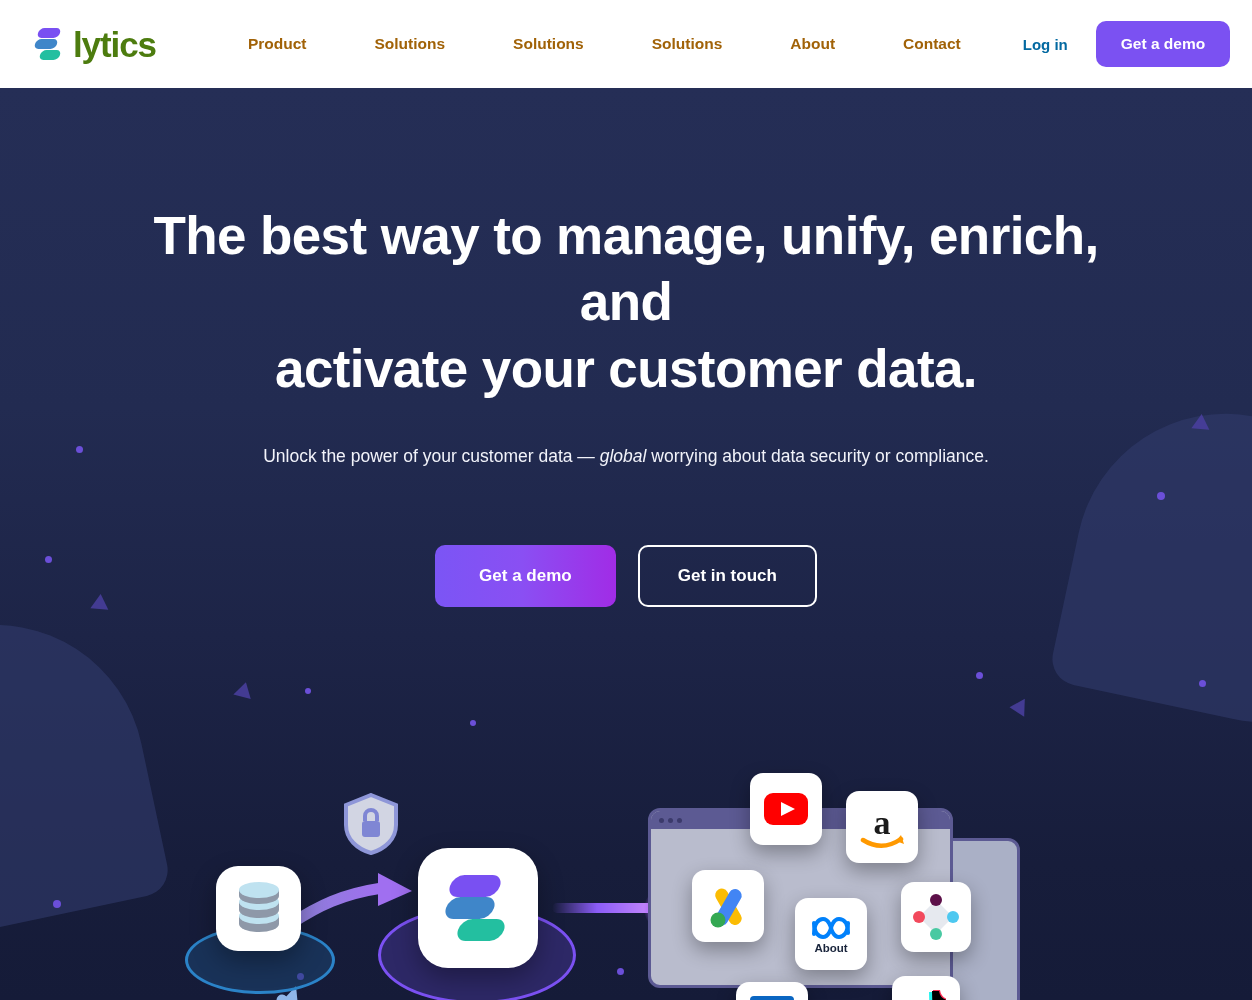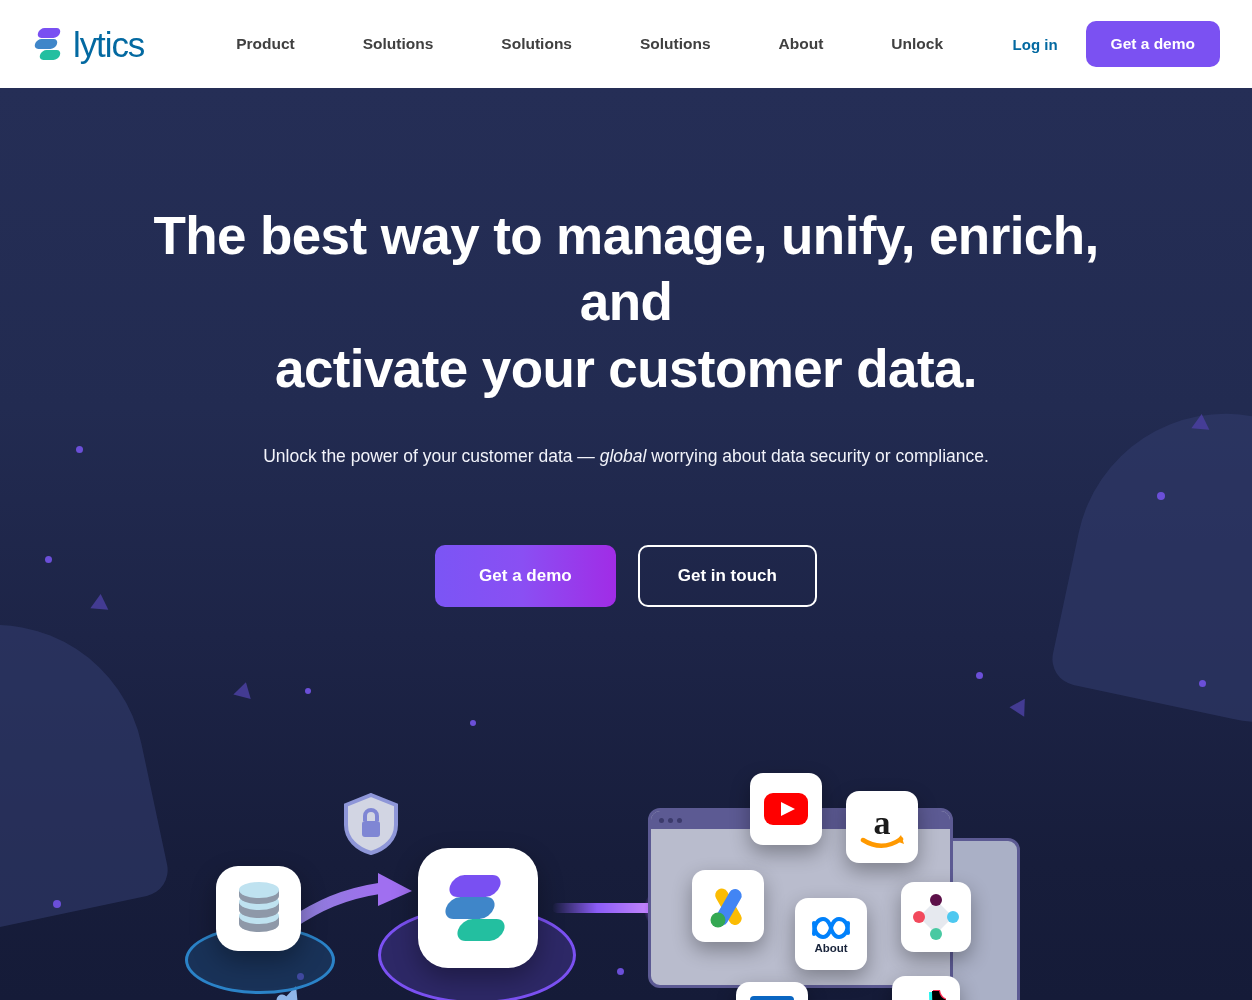--- a/index.html
+++ b/index.html
@@ -19,26 +19,26 @@
     display: flex; align-items: center;
     padding: 0 32px;
   }
   .brand { display: flex; align-items: center; gap: 9px; margin-right: 58px; }
   .brand-mark { width: 32px; height: 38px; position: relative; }
   .bar { position: absolute; height: 10px; border-radius: 6px; transform: skewX(-18deg); }
   .bar.b1 { width: 22px; left: 6px;  top: 3px;  background: #7950f2; }
   .bar.b2 { width: 22px; left: 3px;  top: 14px; background: #3f86c9; }
   .bar.b3 { width: 20px; left: 8px;  top: 25px; background: #23bfa0; }
   .brand-name {
-    font-size: 35px; font-weight: 400; color: #0369a1;
+    font-size: 35px; font-weight: 700; color: #4d7c0f;
     letter-spacing: -1.1px; line-height: 1;
   }
   .nav { display: flex; align-items: center; flex: 1; }
   .nav-item {
-    font-size: 15.5px; font-weight: 700; color: #404040;
+    font-size: 15.5px; font-weight: 700; color: #a16207;
     padding: 0 34px; cursor: pointer; white-space: nowrap;
   }
   .nav-right { display: flex; align-items: center; gap: 0; }
   .login {
     font-size: 15px; font-weight: 700; color: #0369a1;
     padding: 0 28px; cursor: pointer; white-space: nowrap;
   }
   .btn-demo-nav {
     background: #7b51f2; color: #fff;
     font-size: 15.5px; font-weight: 700;
@@ -156,21 +156,21 @@
       </div>
       <div class="brand-name">lytics</div>
     </div>
 
     <nav class="nav">
       <div class="nav-item">Product</div>
       <div class="nav-item">Solutions</div>
       <div class="nav-item">Solutions</div>
       <div class="nav-item">Solutions</div>
       <div class="nav-item">About</div>
-      <div class="nav-item">Unlock</div>
+      <div class="nav-item">Contact</div>
     </nav>
 
     <div class="nav-right">
       <div class="login">Log in</div>
       <button class="btn-demo-nav">Get a demo</button>
     </div>
   </header>
 
   <section class="hero">
 

